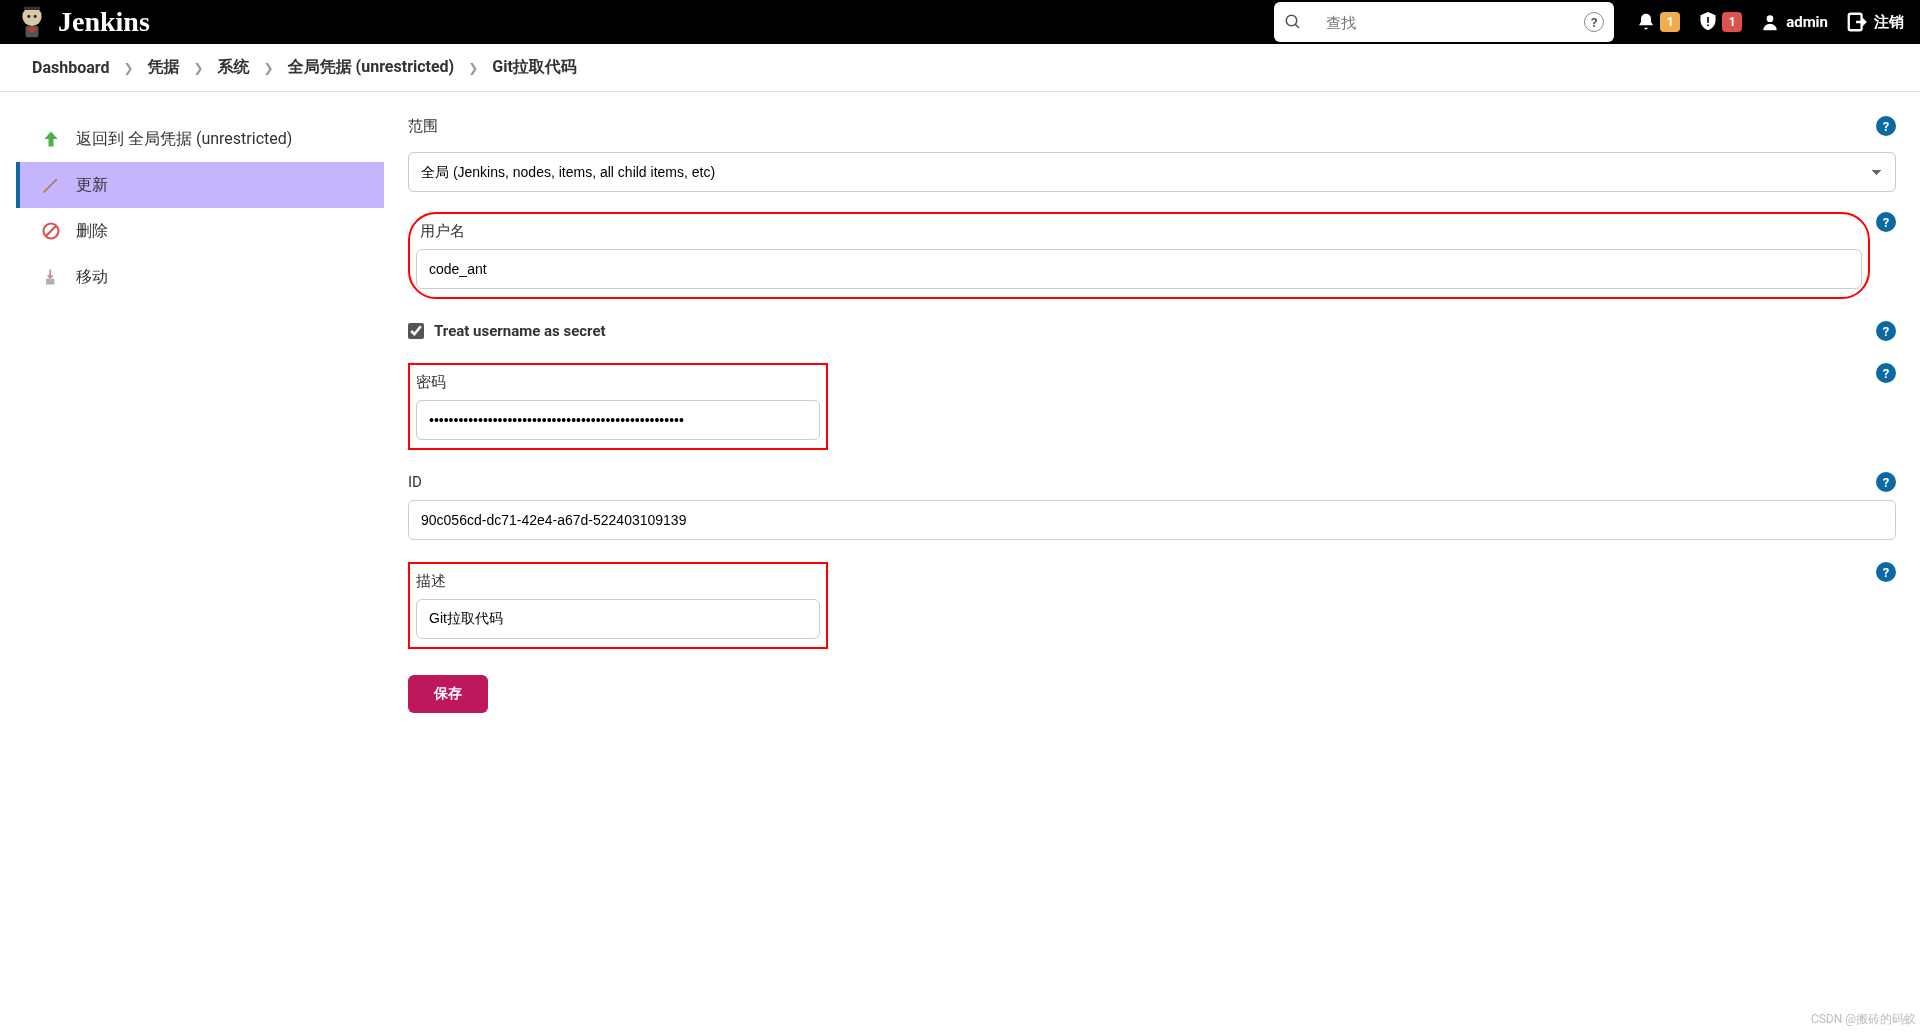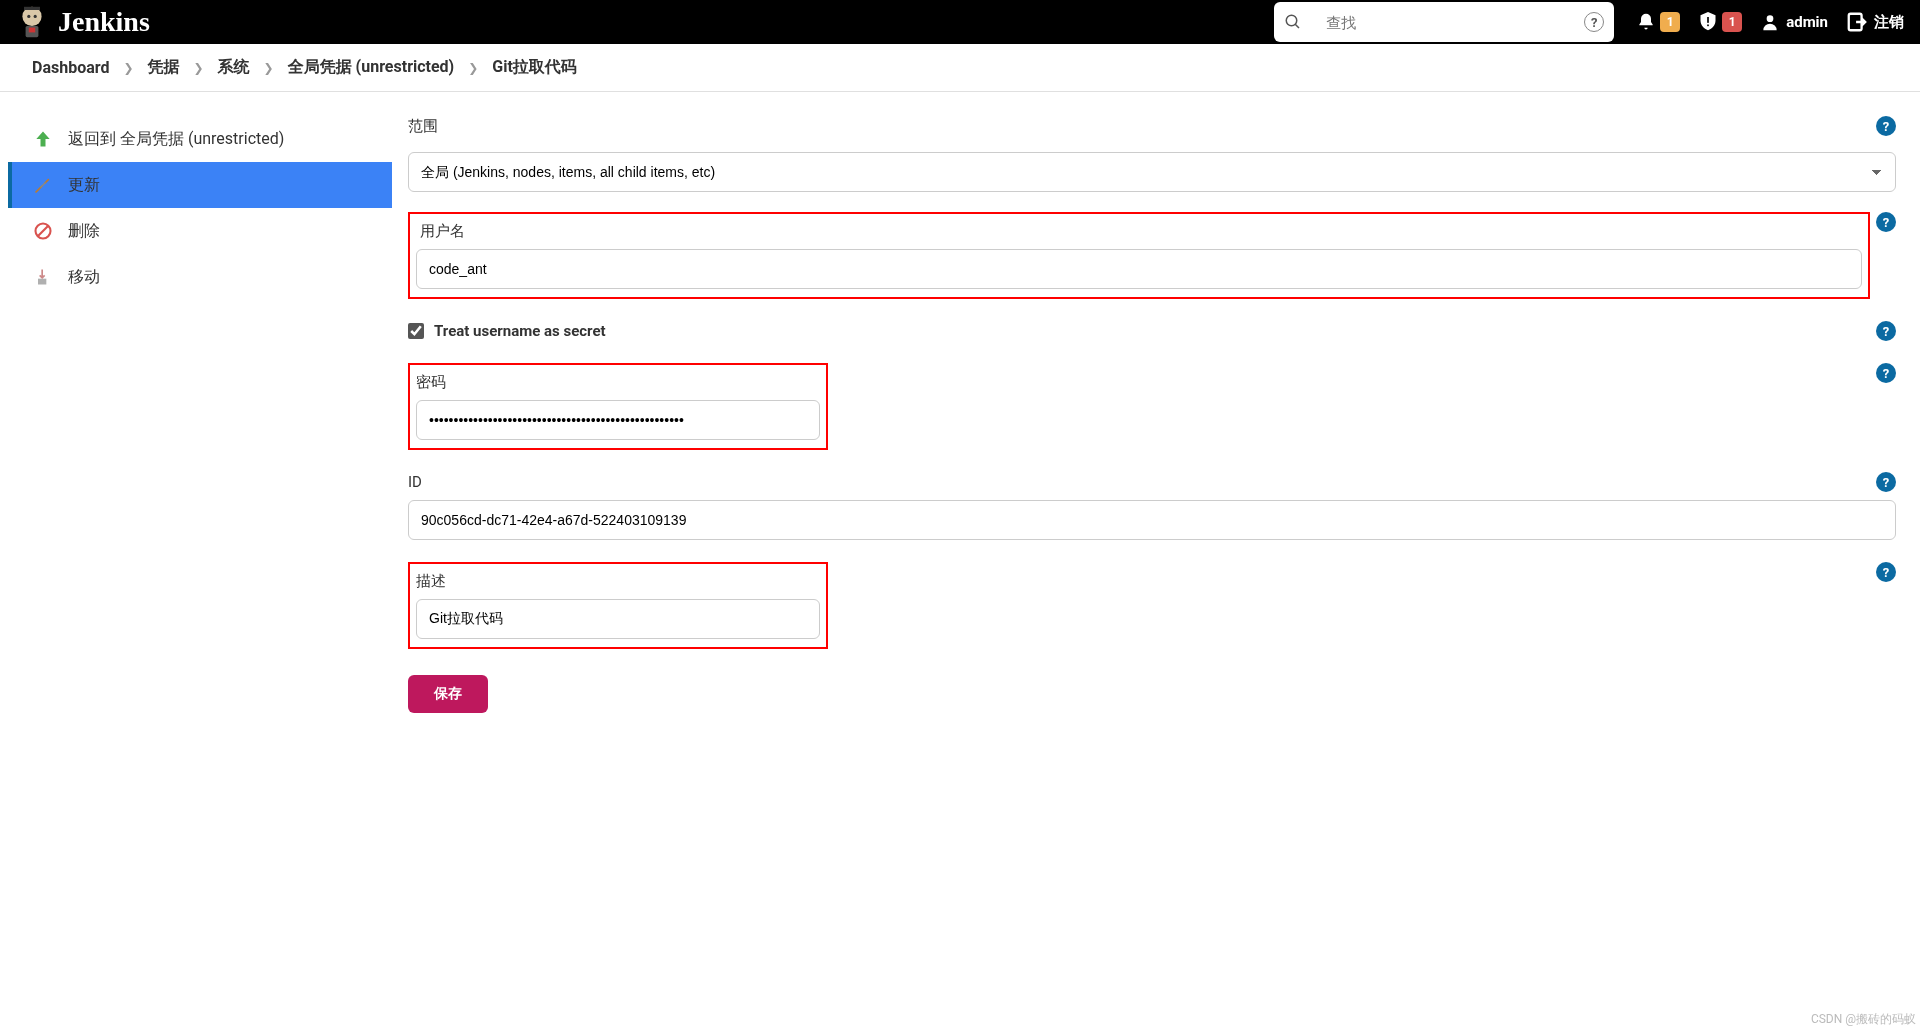--- a/index.html
+++ b/index.html
@@ -17,40 +17,40 @@
 .icon-badge-wrap { position: relative; display: flex; align-items: center; gap: 4px; }
 .badge { background: #f0ad4e; color: #fff; border-radius: 4px; min-width: 20px; height: 20px; display: inline-flex; align-items: center; justify-content: center; font-size: 12px; font-weight: bold; padding: 0 5px; }
 .badge.red { background: #d9534f; }
 .user-link, .logout-link { display: flex; align-items: center; gap: 6px; color: #fff; font-weight: bold; font-size: 15px; cursor: pointer; }
 
 .breadcrumbs { display: flex; align-items: center; height: 48px; padding: 0 24px; border-bottom: 1px solid #e0e0e0; font-size: 16px; text-align: right; }
 .breadcrumbs .crumb { font-weight: bold; color: #333; cursor: pointer; padding: 0 8px; }
 .breadcrumbs .sep { color: #999; font-size: 12px; padding: 0 6px; }
 
 .page-body { display: flex; min-height: calc(100vh - 104px); }
-.sidebar { width: 400px; padding: 24px 8px; }
+.sidebar { width: 400px; padding: 24px 16px; }
 .side-item { display: flex; align-items: center; gap: 14px; padding: 12px 24px; font-size: 16px; cursor: pointer; }
-.side-item.active { background: #3b82f6; border-left: 4px solid #0b6aa2; padding-left: 20px; font-weight: 500; }
+.side-item.active { background: #c4b5fd; border-left: 4px solid #0b6aa2; padding-left: 20px; font-weight: 500; }
 .side-icon { width: 22px; height: 22px; display: inline-flex; align-items: center; justify-content: center; }
 
 .main { flex: 1; padding: 24px 24px 24px 8px; }
 .form-row { margin-bottom: 22px; position: relative; }
 .form-row .label-line { display: flex; align-items: center; justify-content: space-between; margin-bottom: 8px; }
 .form-row label { font-size: 15px; color: #333; }
 .help-circle { width: 20px; height: 20px; border-radius: 50%; background: #0b6aa2; color: #fff; display: inline-flex; align-items: center; justify-content: center; font-size: 13px; font-weight: bold; cursor: pointer; flex-shrink: 0; }
 .form-row input[type=text], .form-row input[type=password], .form-row select {
   width: 100%; height: 40px; border: 1px solid #ccc; border-radius: 6px; padding: 0 12px; font-size: 14px; background: #fff;
 }
 .form-row select { appearance: none; background-image: linear-gradient(45deg, transparent 50%, #666 50%), linear-gradient(135deg, #666 50%, transparent 50%); background-position: calc(100% - 18px) 17px, calc(100% - 13px) 17px; background-size: 5px 5px, 5px 5px; background-repeat: no-repeat; margin-top: 8px; }
 .checkbox-row { display: flex; align-items: center; gap: 10px; }
 .checkbox-row input[type=checkbox] { width: 16px; height: 16px; accent-color: #555; }
 .checkbox-row strong { font-size: 15px; }
 
 .hl-red { border: 2.5px solid #ff0000; padding: 8px 6px; }
-.hl-user { margin-top: -2px; }
+.hl-user { margin-top: -2px; border-radius: 28px; }
 .hl-red > *:last-child { margin-bottom: 0; }
 .hl-pw { max-width: 420px; margin-bottom: 22px; }
 .hl-desc { max-width: 420px; }
 .hl-pw label, .hl-desc label { display:block; margin-bottom:8px; font-size:15px; } 
 .form-row.with-help .help-right { position: absolute; right: 0; top: 0; }
 .overflow-input { width: 1060px; max-width: calc(100vw - 460px); }
 
 .save-btn { background: #be185d; color: #fff; border: none; border-radius: 6px; padding: 10px 26px; font-size: 14px; font-weight: bold; cursor: pointer; margin-top: 16px; }
 
 .watermark { position: fixed; bottom: 6px; right: 4px; color: #bbb; font-size: 12px; }

